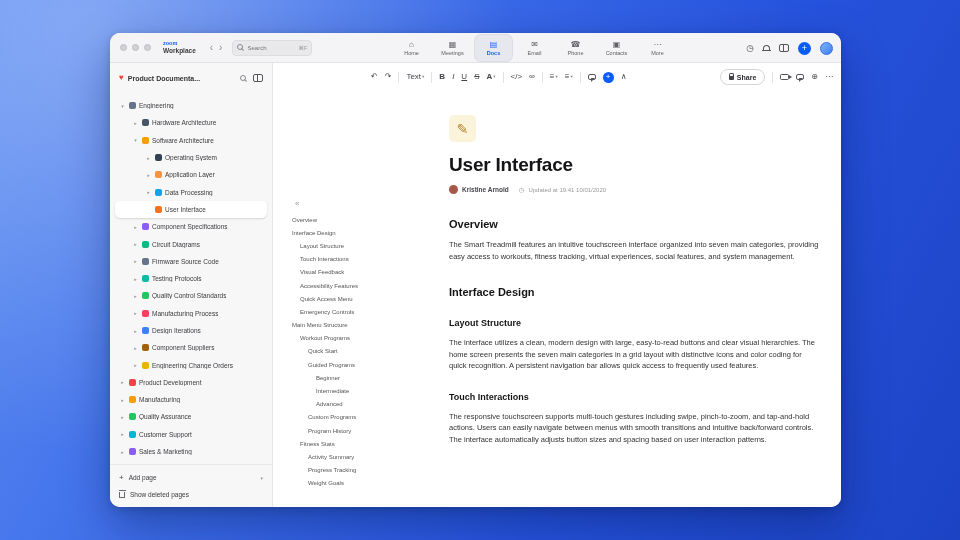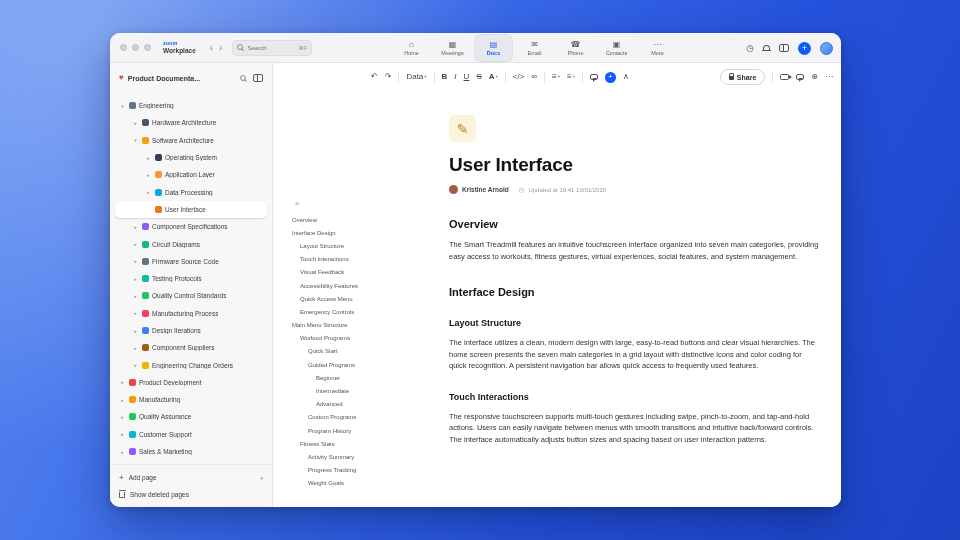--- a/index.html
+++ b/index.html
@@ -345,21 +345,21 @@
       </div>
     </div>
 
     <div class="content">
 
       <div class="toolbar">
         <button class="tb">↶</button>
         <button class="tb">↷</button>
         <span class="tb-sep"></span>
         <button class="tb">
-          <span>Data</span>
+          <span>Text</span>
           <span class="dd-arrow">▾</span>
         </button>
         <span class="tb-sep"></span>
         <button class="tb g-bold">B</button>
         <button class="tb g-italic">I</button>
         <button class="tb g-underline">U</button>
         <button class="tb g-strike">S</button>
         <button class="tb">
           <span class="g-bold">A</span>
           <span class="dd-arrow">▾</span>
@@ -510,21 +510,21 @@
             <span class="b-clock">◷</span>
             <span class="b-updated">Updated at 19:41 10/01/2020</span>
           </div>
           <div class="blocks">
 
               <div class="block t-h2">
                 <span>Overview</span>
               </div>
 
               <div class="block t-p">
-                <span>The Smart Treadmill features an intuitive touchscreen interface organized into seven main categories, providing easy access to workouts, fitness gestures, virtual experiences, social features, and system management.</span>
+                <span>The Smart Treadmill features an intuitive touchscreen interface organized into seven main categories, providing easy access to workouts, fitness tracking, virtual experiences, social features, and system management.</span>
               </div>
 
               <div class="block t-h2">
                 <span>Interface Design</span>
               </div>
 
               <div class="block t-h3">
                 <span>Layout Structure</span>
               </div>
 

